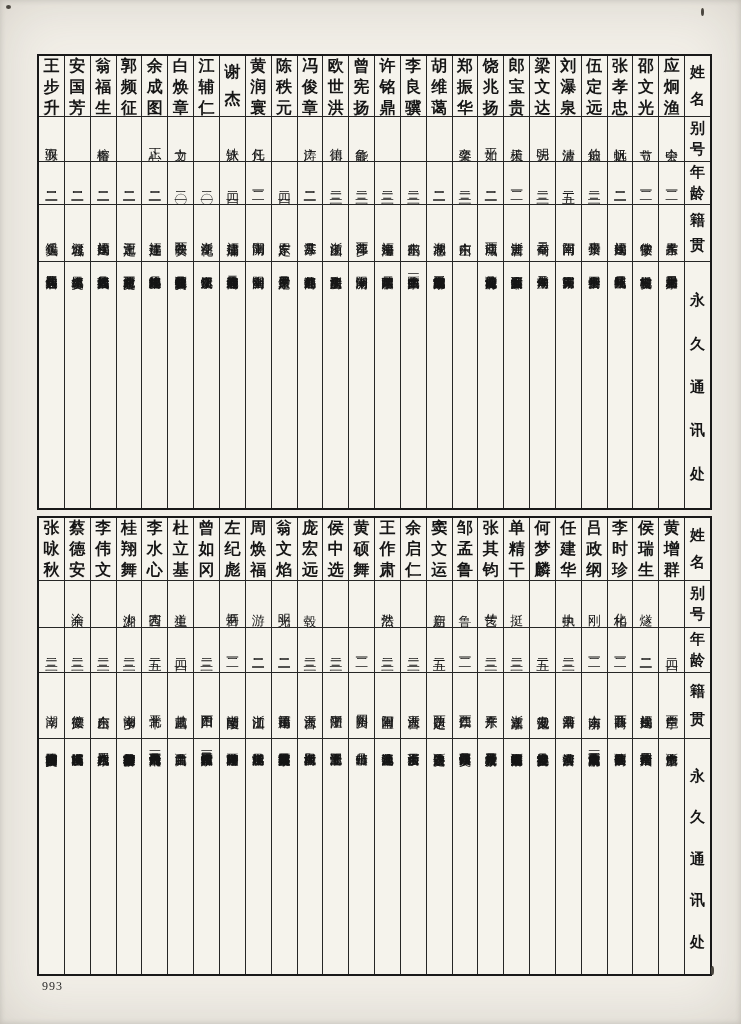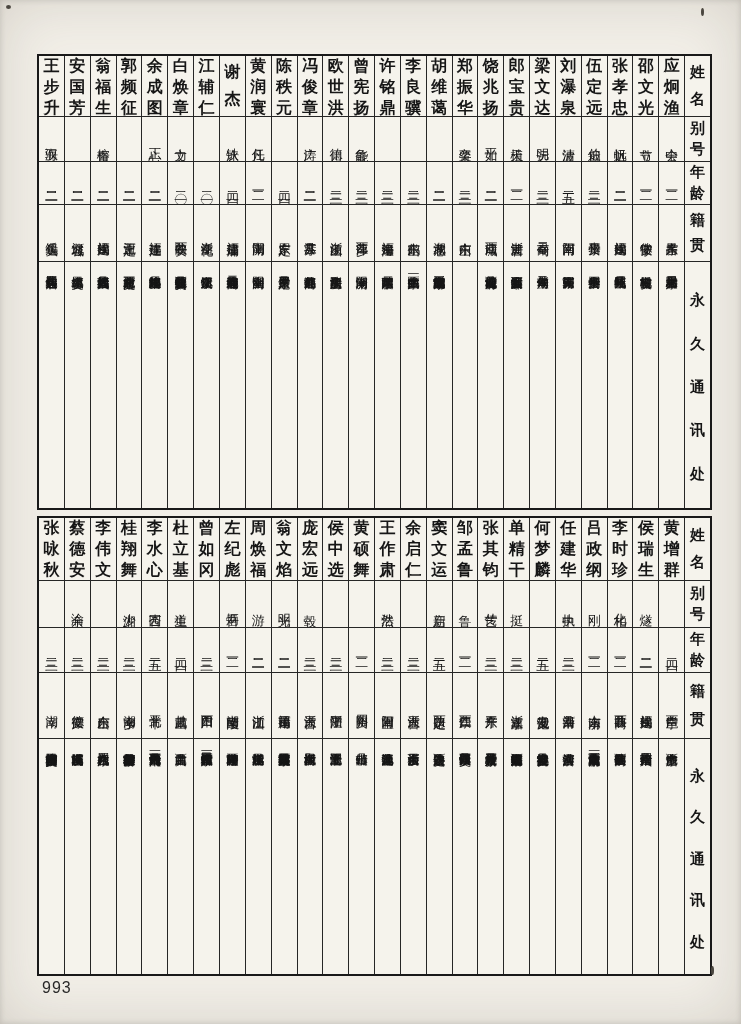--- a/index.html
+++ b/index.html
@@ -22,21 +22,21 @@
   
   .vt{writing-mode:vertical-rl;text-orientation:upright;line-height:1.02;letter-spacing:1px;}
   .hao-t,.age-t{font-size:13px;}
   .native-t{font-size:12.5px;letter-spacing:0.5px;}
   .addr-t{font-size:12px;letter-spacing:0;}
   .vspread{display:flex;flex-direction:column;justify-content:space-evenly;align-items:center;height:100%;}
   .name-t{font-weight:700;font-size:16px;}
   .head-t{font-weight:700;font-size:15px;}
   .head-addr{font-weight:700;font-size:15px;}
   .mark{display:block;width:6px;height:7px;background:#3a3a38;border-radius:2px;opacity:.8;margin-top:1px;}
-  .pageno{position:absolute;left:42px;top:979px;font-family:Liberation Sans, sans-serif;font-size:16px;letter-spacing:1px;color:#2a2a2a;}
+  .pageno{position:absolute;left:42px;top:979px;font-family:Liberation Serif, serif;font-size:12px;letter-spacing:1px;color:#2a2a2a;}
   .speck{position:absolute;background:#4a463f;border-radius:50%;}
   .s1{width:3px;height:8px;left:701px;top:8px;}
   .s2{width:3px;height:9px;left:711px;top:966px;}
   .s3{width:5px;height:4px;left:6px;top:5px;}
 </style>
 </head>
 <body>
 
 <div class="page">
 

